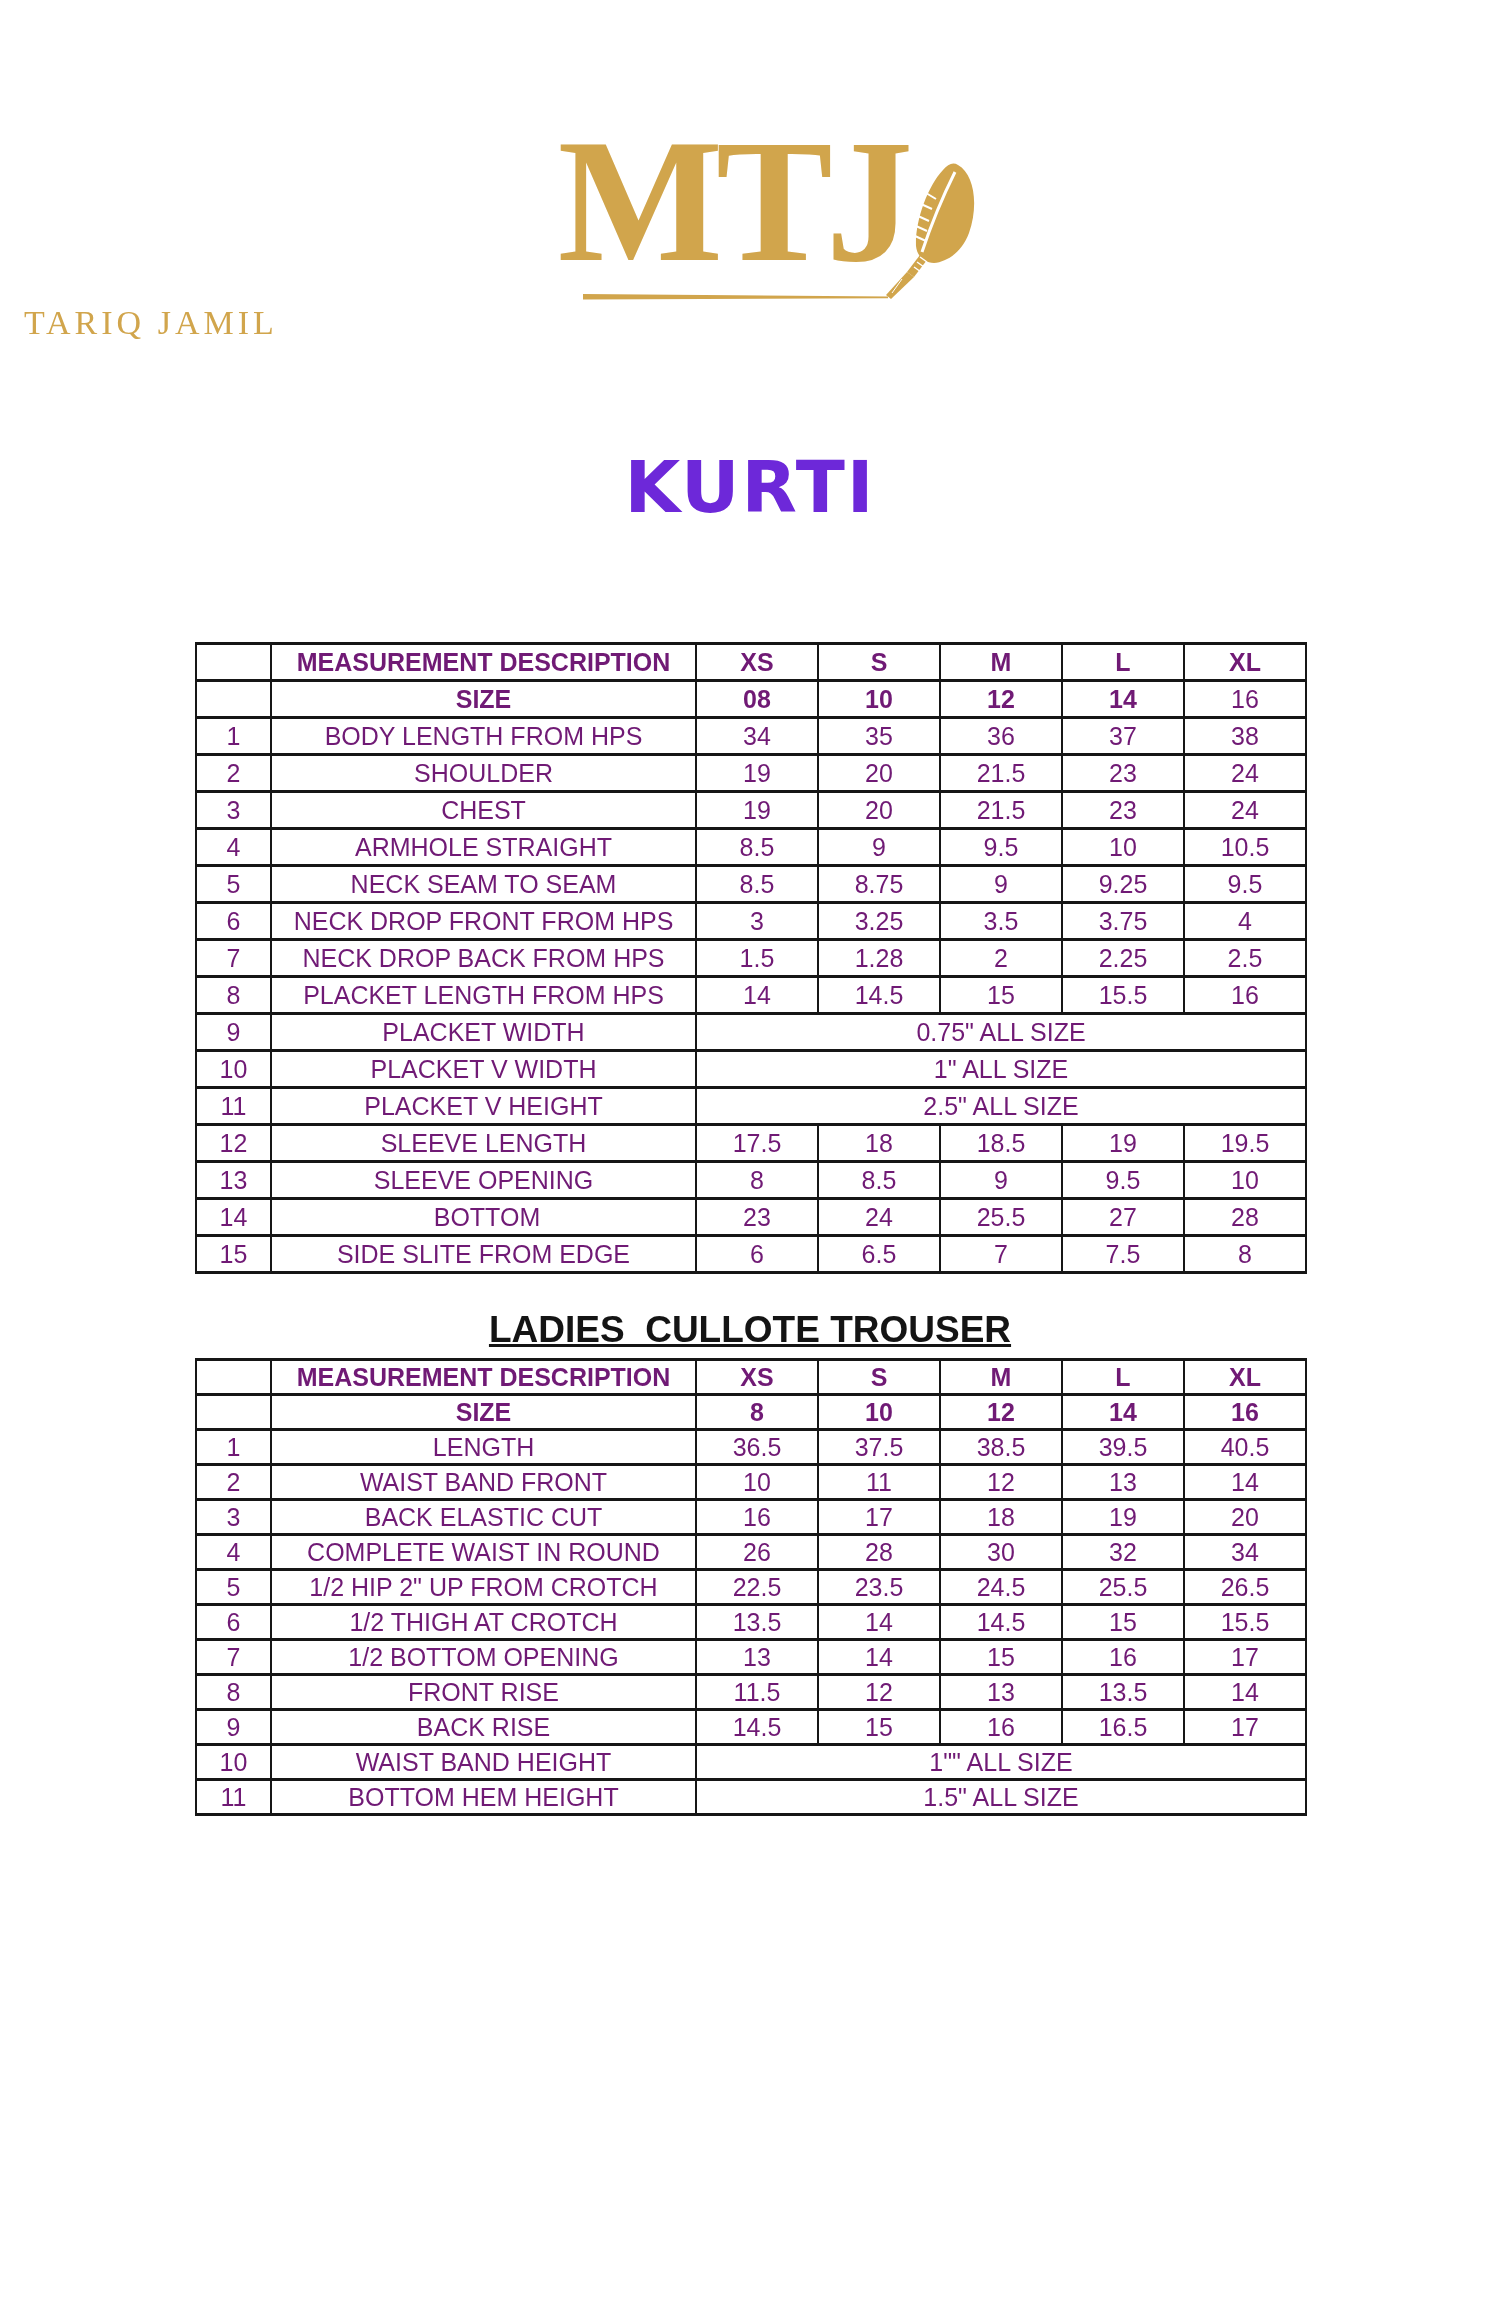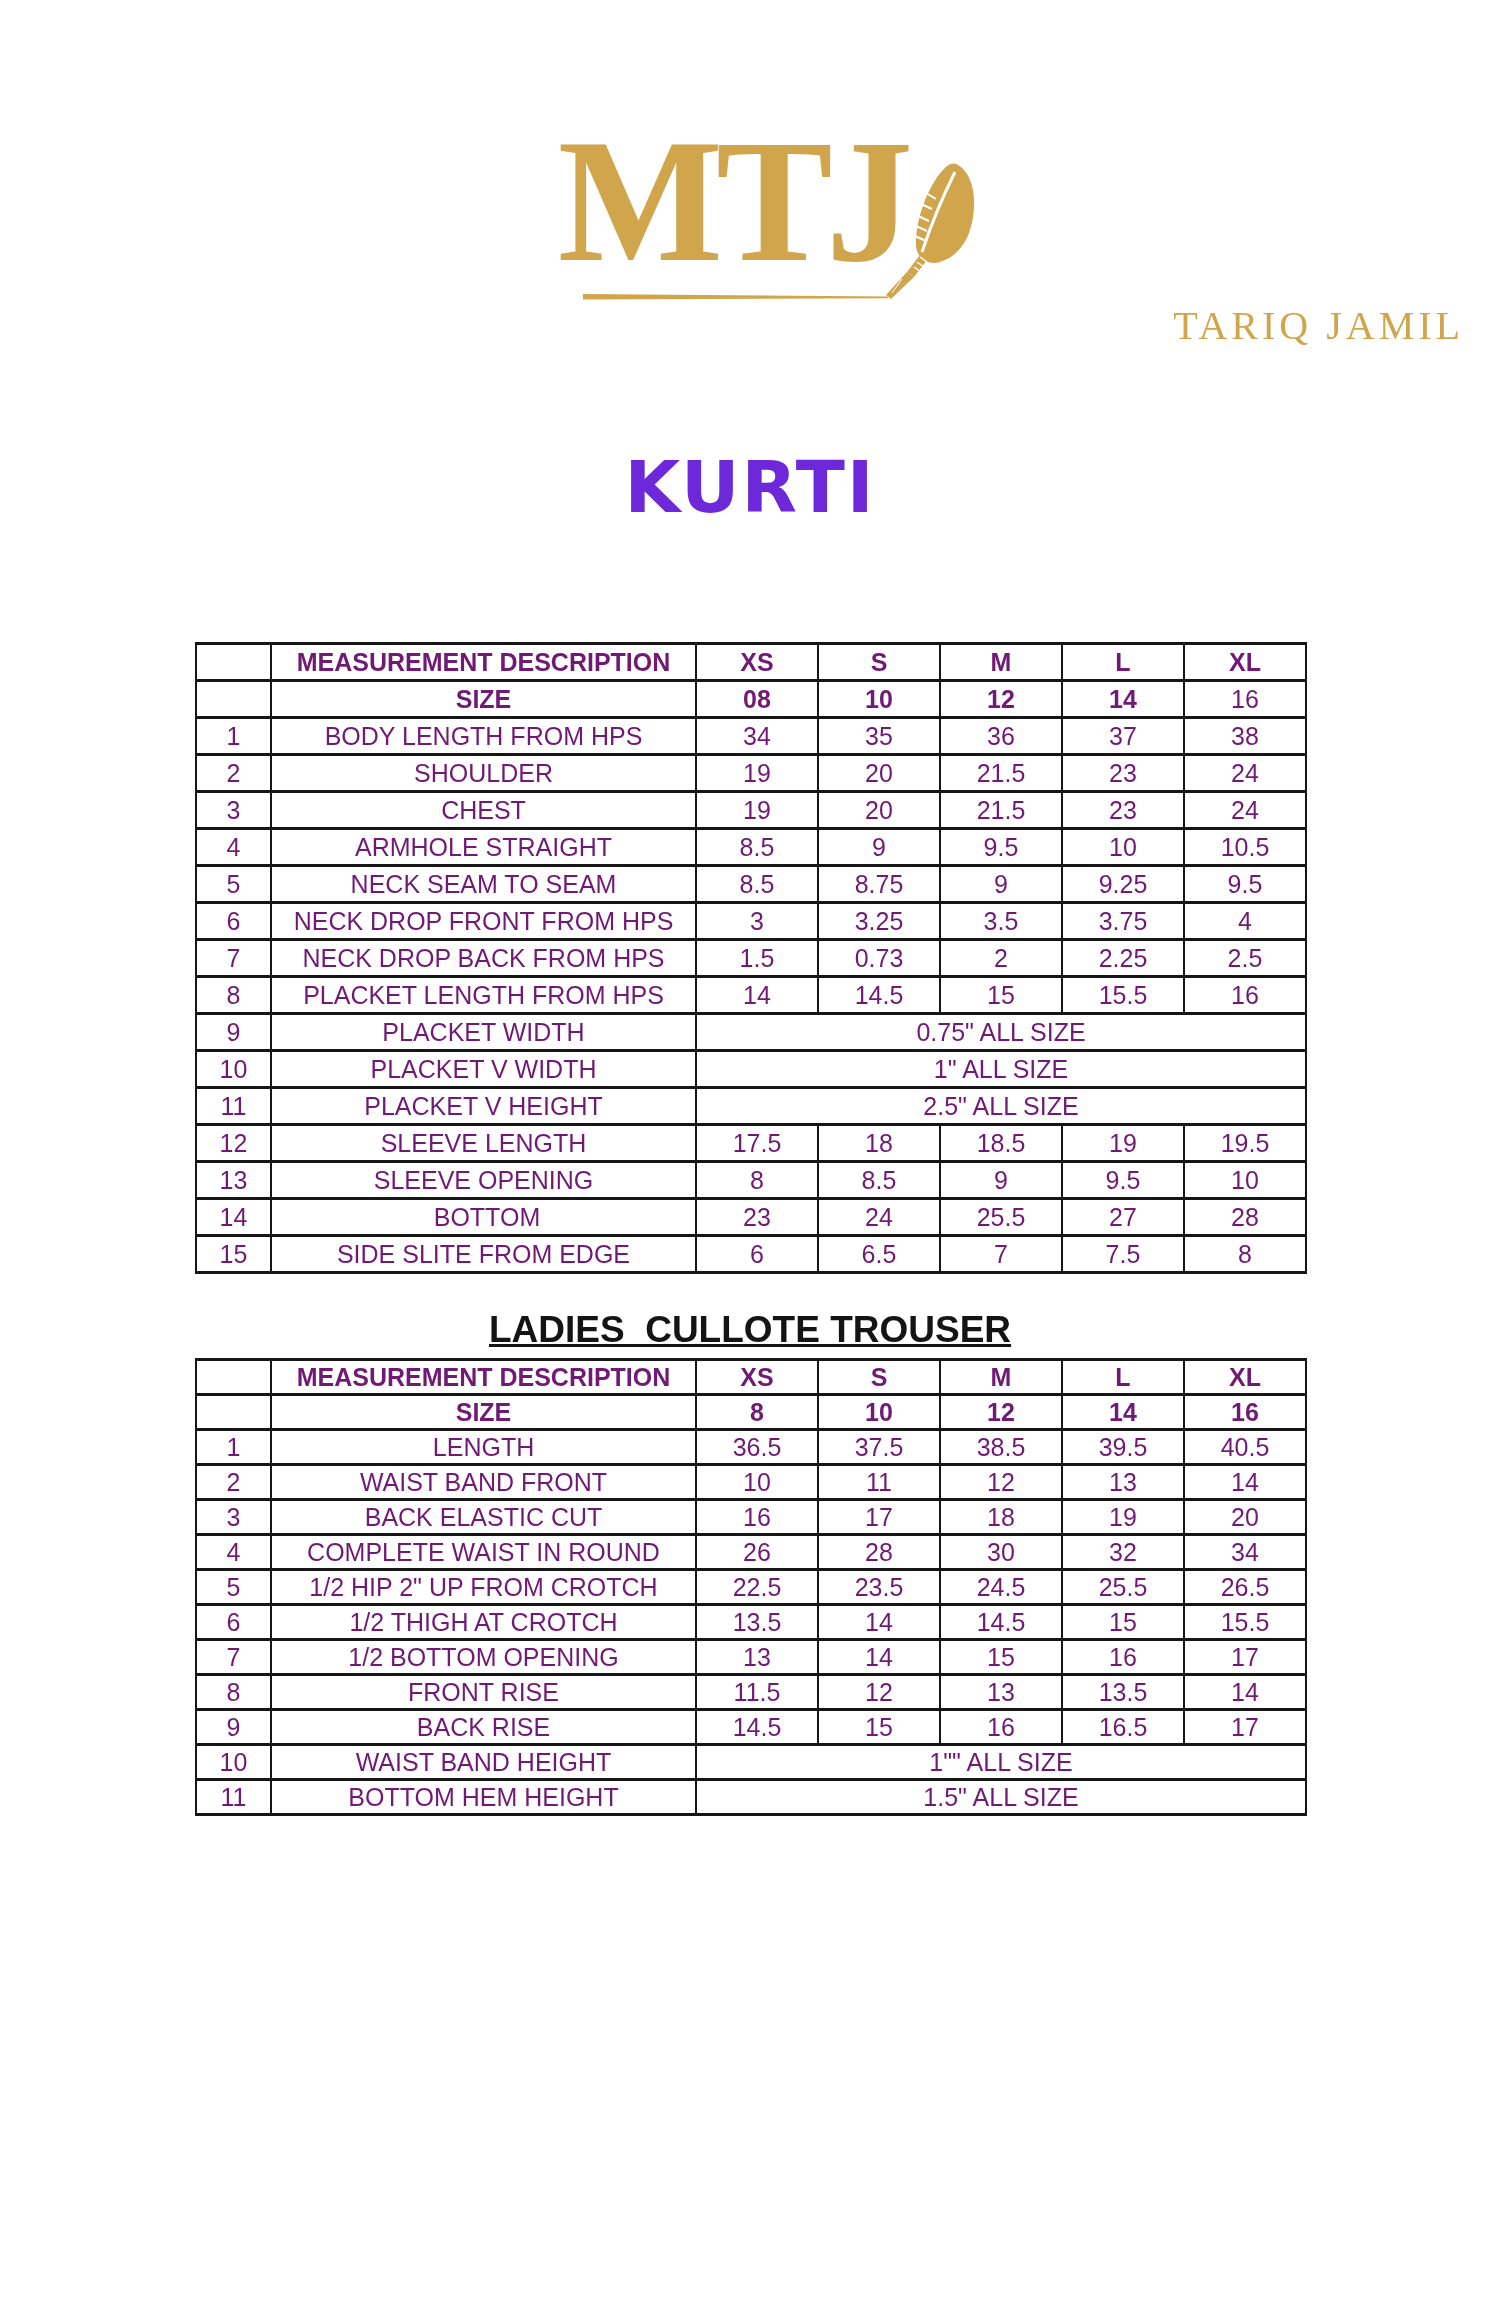--- a/index.html
+++ b/index.html
@@ -12,23 +12,23 @@
   
   .mtj-text {
     position:absolute; top:114px; left:0; width:1464px;
     text-align:center; line-height:1;
     font-family:"Liberation Serif", serif; font-weight:700;
     font-size:175px; letter-spacing:-7px;
   }
   .logo-rule { position:absolute; left:583px; top:293px; width:310px; height:8px; }
   .brand-name {
     position:absolute; top:306px; left:0; width:1464px;
-    text-align:right; line-height:1;
+    text-align:left; line-height:1;
     font-family:"Liberation Serif", serif; font-weight:400;
-    font-size:40px; letter-spacing:4px;
+    font-size:34px; letter-spacing:4px;padding-left:24px;
   }
   .quill { position:absolute; left:872px; top:162px; width:118px; height:142px; }
 
   
   .page-title {
     position:absolute; top:451px; left:0; width:1500px; margin:0;
     text-align:center; line-height:1;
     font-family:"DejaVu Sans", sans-serif; font-weight:bold;
     font-size:72px; letter-spacing:2px; color:#6d28d9;
   }
@@ -168,21 +168,21 @@
           <td>3</td>
           <td>3.25</td>
           <td>3.5</td>
           <td>3.75</td>
           <td>4</td>
         </tr>
         <tr>
           <td>7</td>
           <td class="desc">NECK DROP BACK FROM HPS</td>
           <td>1.5</td>
-          <td>0.73</td>
+          <td>1.28</td>
           <td>2</td>
           <td>2.25</td>
           <td>2.5</td>
         </tr>
         <tr>
           <td>8</td>
           <td class="desc">PLACKET LENGTH FROM HPS</td>
           <td>14</td>
           <td>14.5</td>
           <td>15</td>

